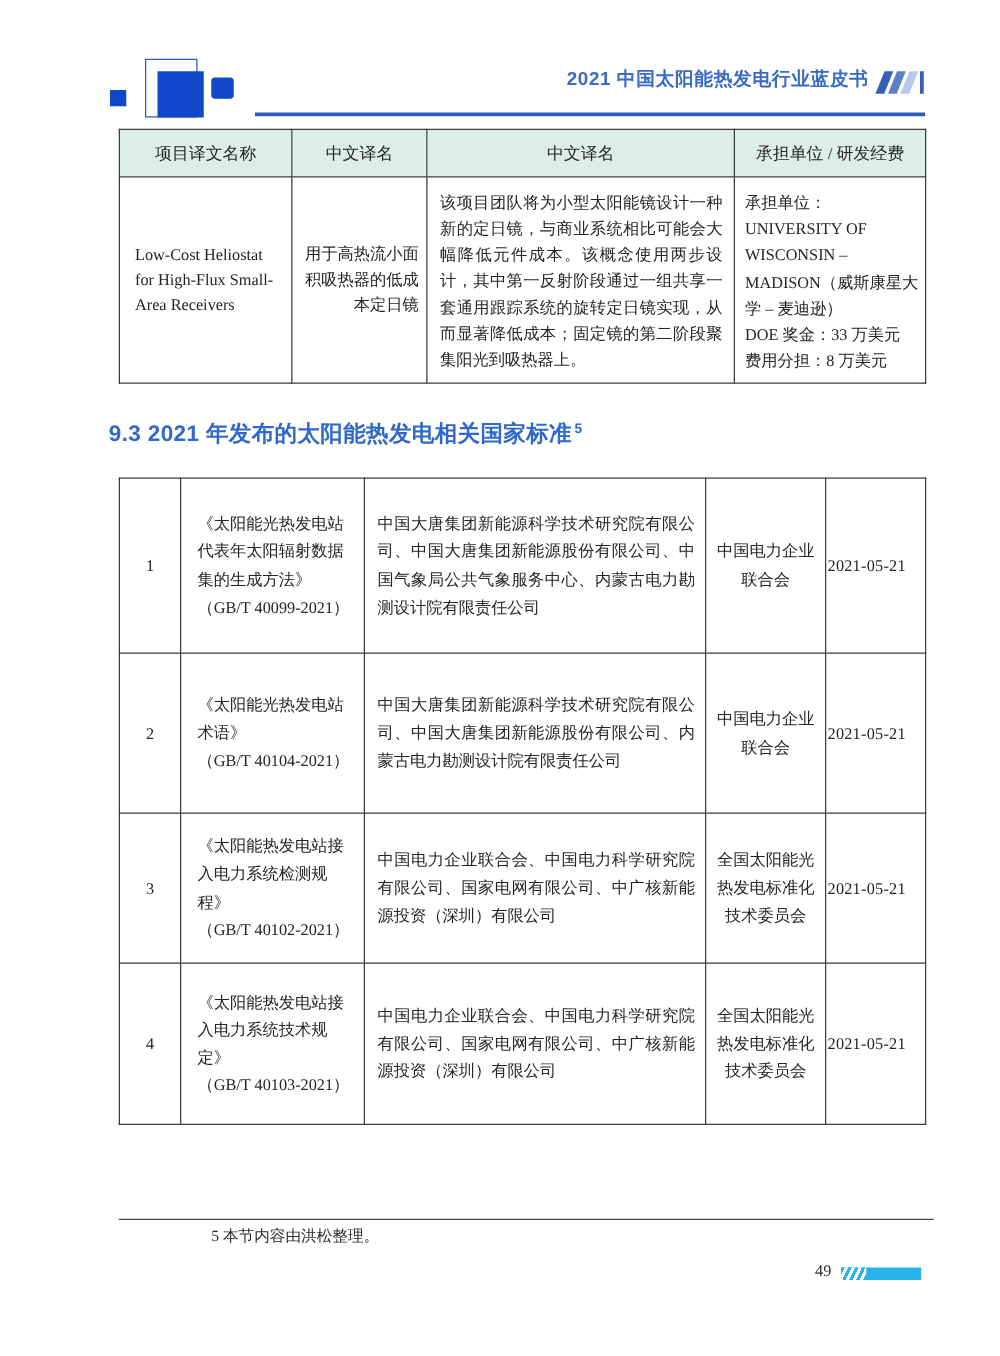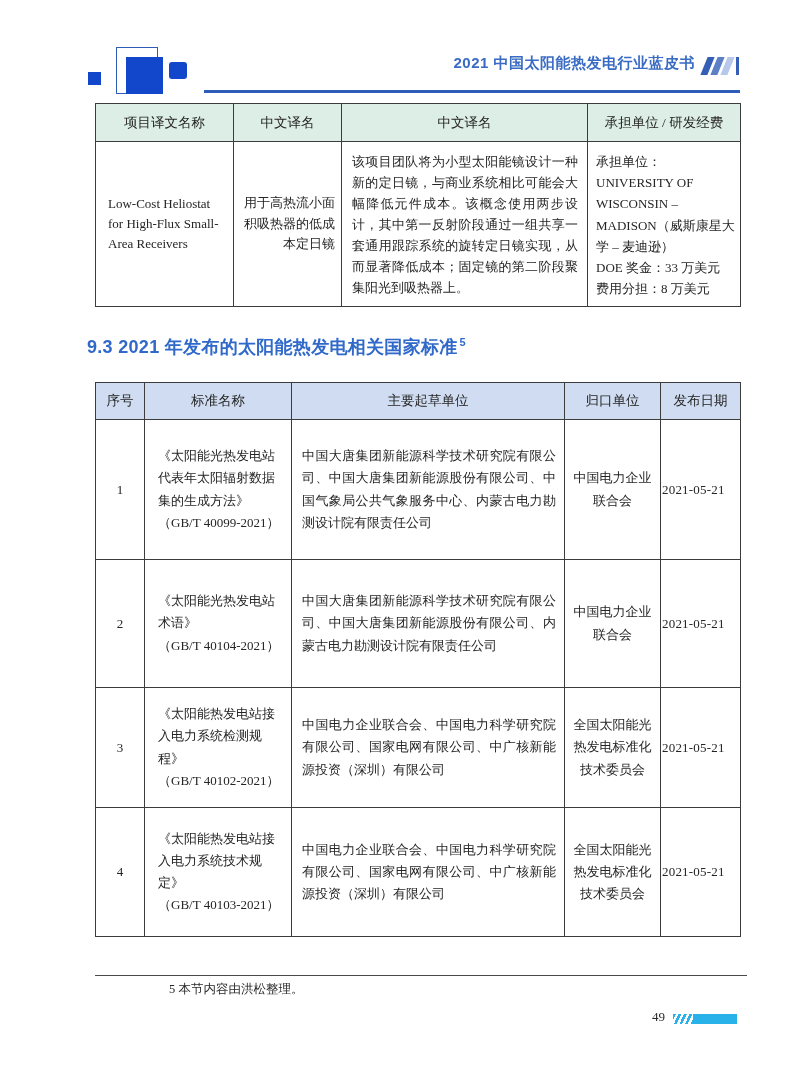--- a/index.html
+++ b/index.html
@@ -130,27 +130,20 @@
   <div class="tbl tbl2">
     <table>
       <colgroup>
           <col style="width:49px">
           <col style="width:147px">
           <col style="width:273px">
           <col style="width:96px">
           <col style="width:80px">
         </colgroup>
       <tbody>
-          <tr>
-        <th>序号</th>
-        <th>标准名称</th>
-        <th>主要起草单位</th>
-        <th>归口单位</th>
-        <th>发布日期</th>
-      </tr>
       <tr class="r1">
         <td class="cell-no">1</td>
         <td class="cell-std">《太阳能光热发电站代表年太阳辐射数据集的生成方法》
 （GB/T 40099-2021）</td>
         <td class="cell-draft">中国大唐集团新能源科学技术研究院有限公司、中国大唐集团新能源股份有限公司、中国气象局公共气象服务中心、内蒙古电力勘测设计院有限责任公司</td>
         <td class="cell-auth">中国电力企业联合会</td>
         <td class="cell-date">2021-05-21</td>
       </tr>
       <tr class="r2">
         <td class="cell-no">2</td>

